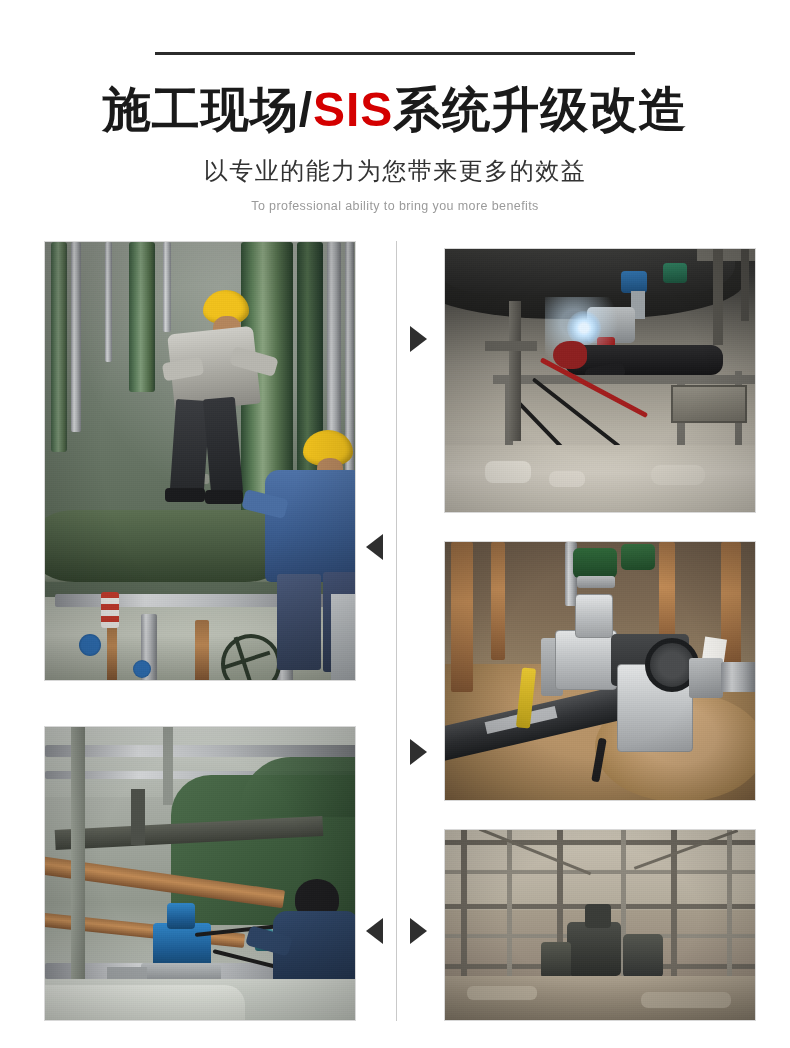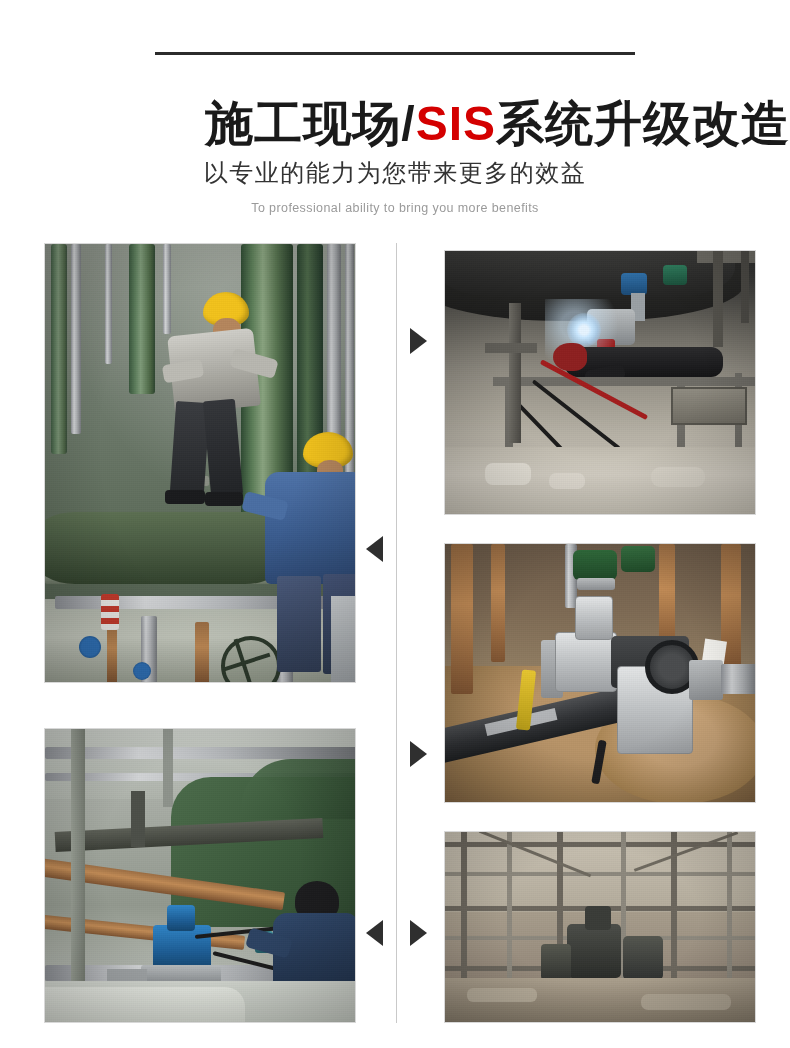--- a/index.html
+++ b/index.html
@@ -37,35 +37,35 @@
     font-size: 13.5px;
     letter-spacing: 3px;
     padding: 6px 22px 7px 25px;
     font-weight: 700;
     line-height: 1;
     white-space: nowrap;
   }
 
   
   .title-main {
-    text-align: right;
-    margin-top: 44px;
+    text-align: center;
+    margin-top: 30px;
     font-size: 48px;
     font-weight: 700;
     line-height: 1.05;
     letter-spacing: 1px;
     color: #1a1a1a;
     white-space: nowrap;
   }
   .title-main .accent {
     color: #d40000;
   }
   .title-sub {
     text-align: center;
-    margin-top: 8px;
+    margin-top: 20px;
     font-size: 24px;
     color: #333333;
     letter-spacing: 1.5px;
     font-weight: 400;
   }
   .title-en {
     text-align: center;
     margin-top: 12px;
     font-size: 12.5px;
     color: #9a9a9a;

